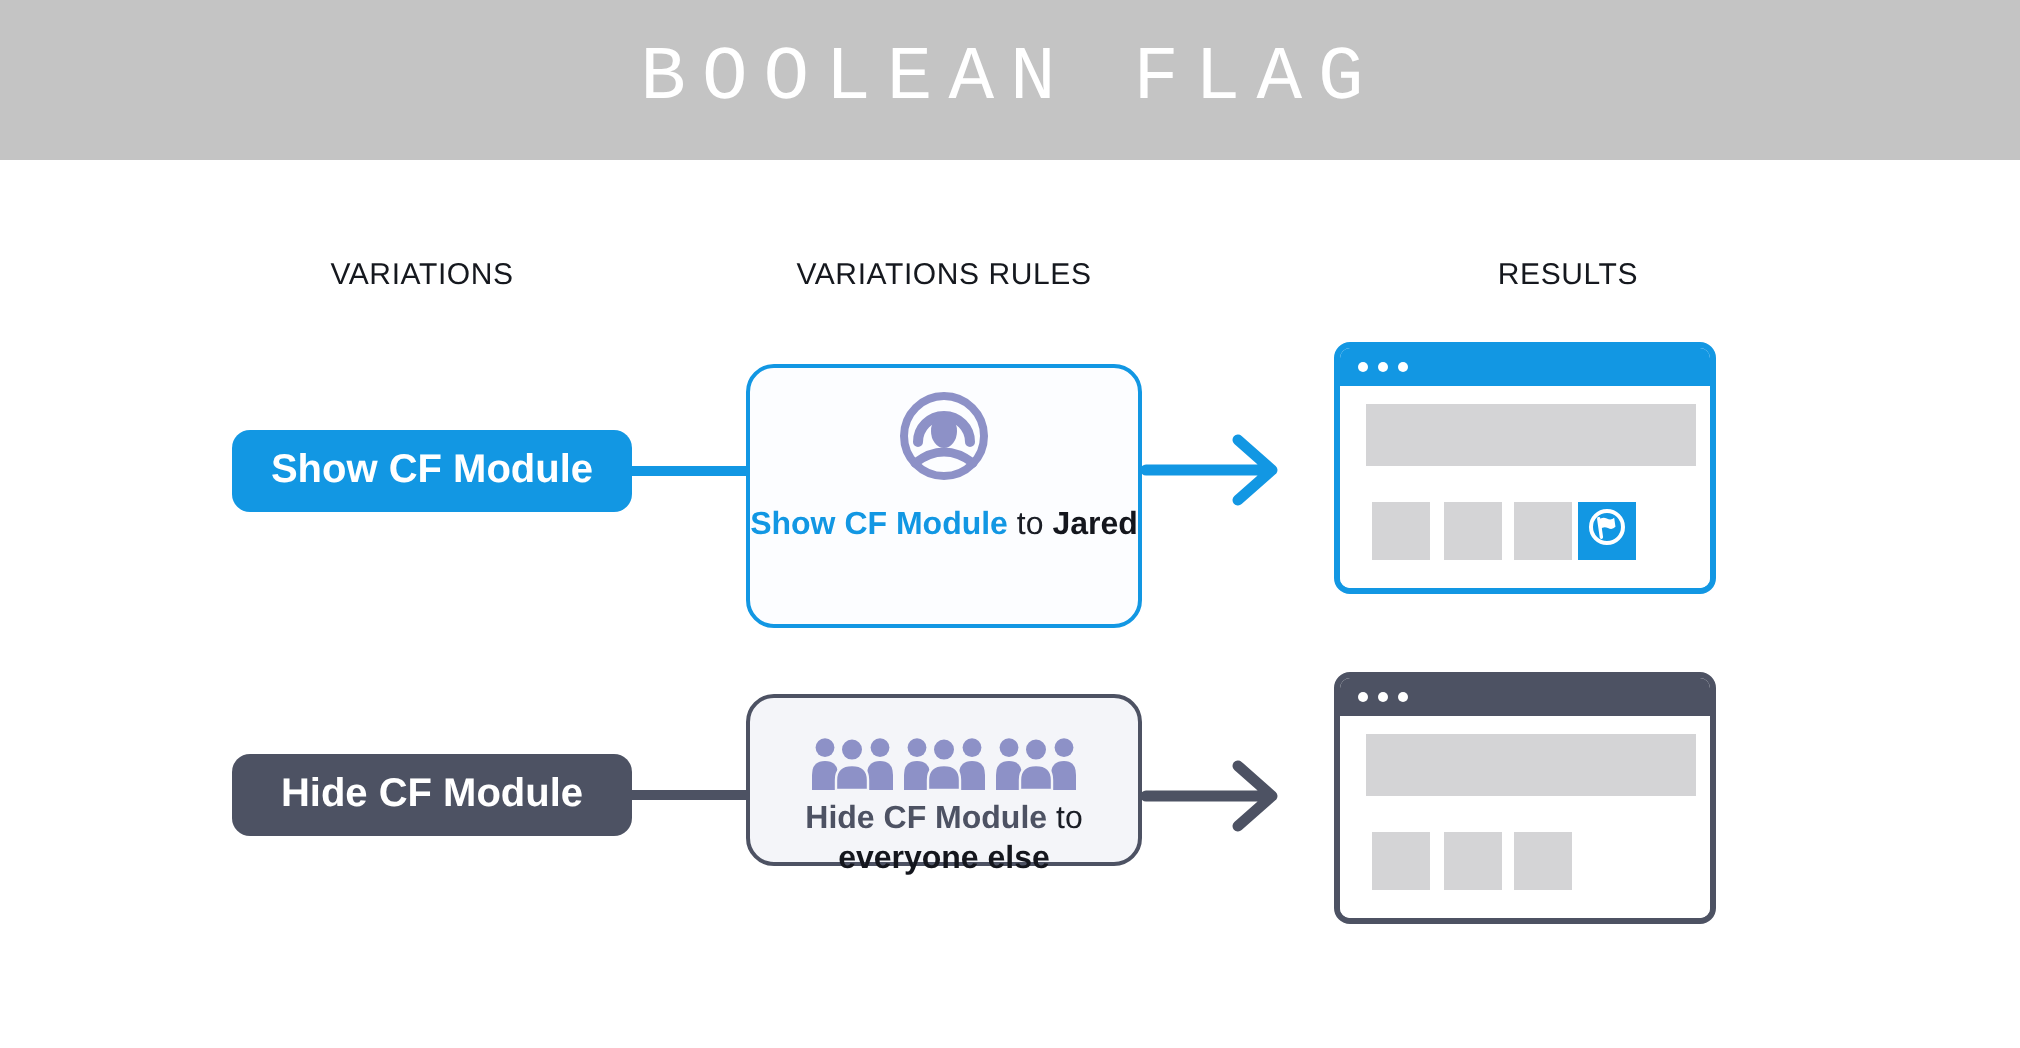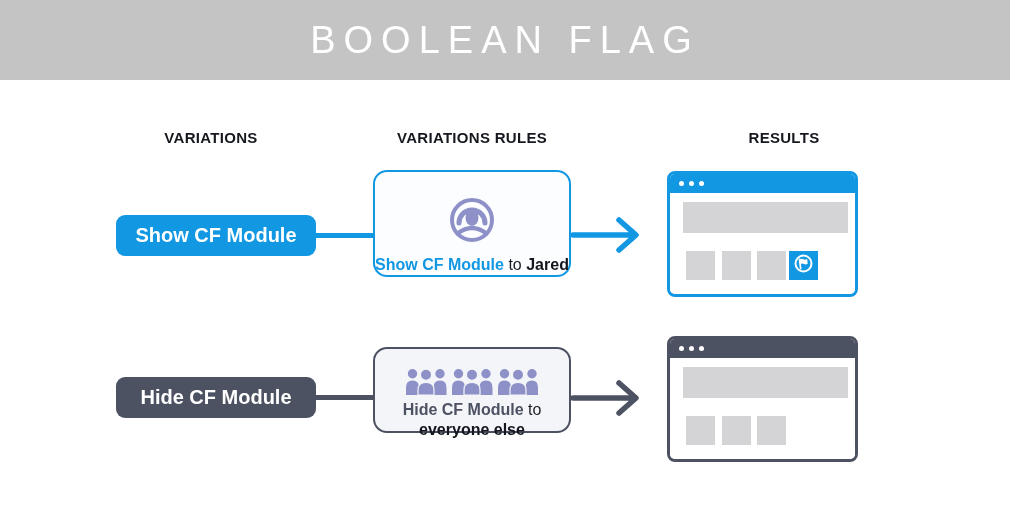--- a/index.html
+++ b/index.html
@@ -10,45 +10,45 @@
     --purple:#8d91c7;
     --ink:#15181e;
   }
   *{margin:0;padding:0;box-sizing:border-box;}
   body{background:#fff;font-family:"Liberation Sans",sans-serif;}
   .canvas{position:relative;width:1010px;height:524px;background:#ffffff;overflow:hidden;}
 
   
   .banner{position:absolute;left:0;top:0;width:1010px;height:80px;background:var(--banner);}
   .banner h1{font-size:38px;font-weight:300;letter-spacing:8px;color:#ffffff;
-             text-align:center;line-height:80px;font-family:Liberation Sans, sans-serif;}
+             text-align:center;line-height:80px;font-family:Liberation Mono, monospace;}
 
   
   .col-header{position:absolute;top:129px;width:200px;text-align:center;
-              font-size:15px;font-weight:bold;letter-spacing:.3px;color:var(--ink);}
+              font-size:15px;font-weight:normal;letter-spacing:.3px;color:var(--ink);}
   .ch-variations{left:111px;}
   .ch-targeting{left:372px;}
   .ch-results{left:684px;text-align:center;}
 
   
   .variation-btn{position:absolute;left:116px;width:200px;height:41px;border-radius:9px;
                  display:flex;align-items:center;justify-content:center;
                  color:#fff;font-size:20px;font-weight:bold;}
   .vb-show{top:215px;background:var(--blue);}
   .vb-hide{top:377px;background:var(--slate);}
 
   
   .connector{position:absolute;left:314px;width:60px;height:5px;}
   .cn-show{top:233px;background:var(--blue);}
   .cn-hide{top:395px;background:var(--slate);}
 
   
   .rule-box{position:absolute;left:373px;width:198px;border-radius:14px;
             display:flex;flex-direction:column;align-items:center;}
-  .rb-show{top:170px;height:107px;border:2px solid var(--blue);background:#fcfdff;justify-content:flex-end;}
+  .rb-show{top:182px;height:132px;border:2px solid var(--blue);background:#fcfdff;}
   .rb-hide{top:347px;height:86px;border:2px solid var(--slate);background:#f4f5f9;}
   .rule-text{font-size:16px;color:#1b1e26;text-align:center;line-height:20px;}
   .rb-show .rule-text{margin-top:9px;}
   .rb-hide .rule-text{margin-top:5px;}
   .hl-blue{color:var(--blue);font-weight:bold;}
   .hl-slate{color:var(--slate);font-weight:bold;}
   .hl-bold{font-weight:bold;color:#14161d;}
   .avatar-wrap{margin-top:10px;height:50px;}
   .crowd-wrap{margin-top:16px;height:30px;}
 

